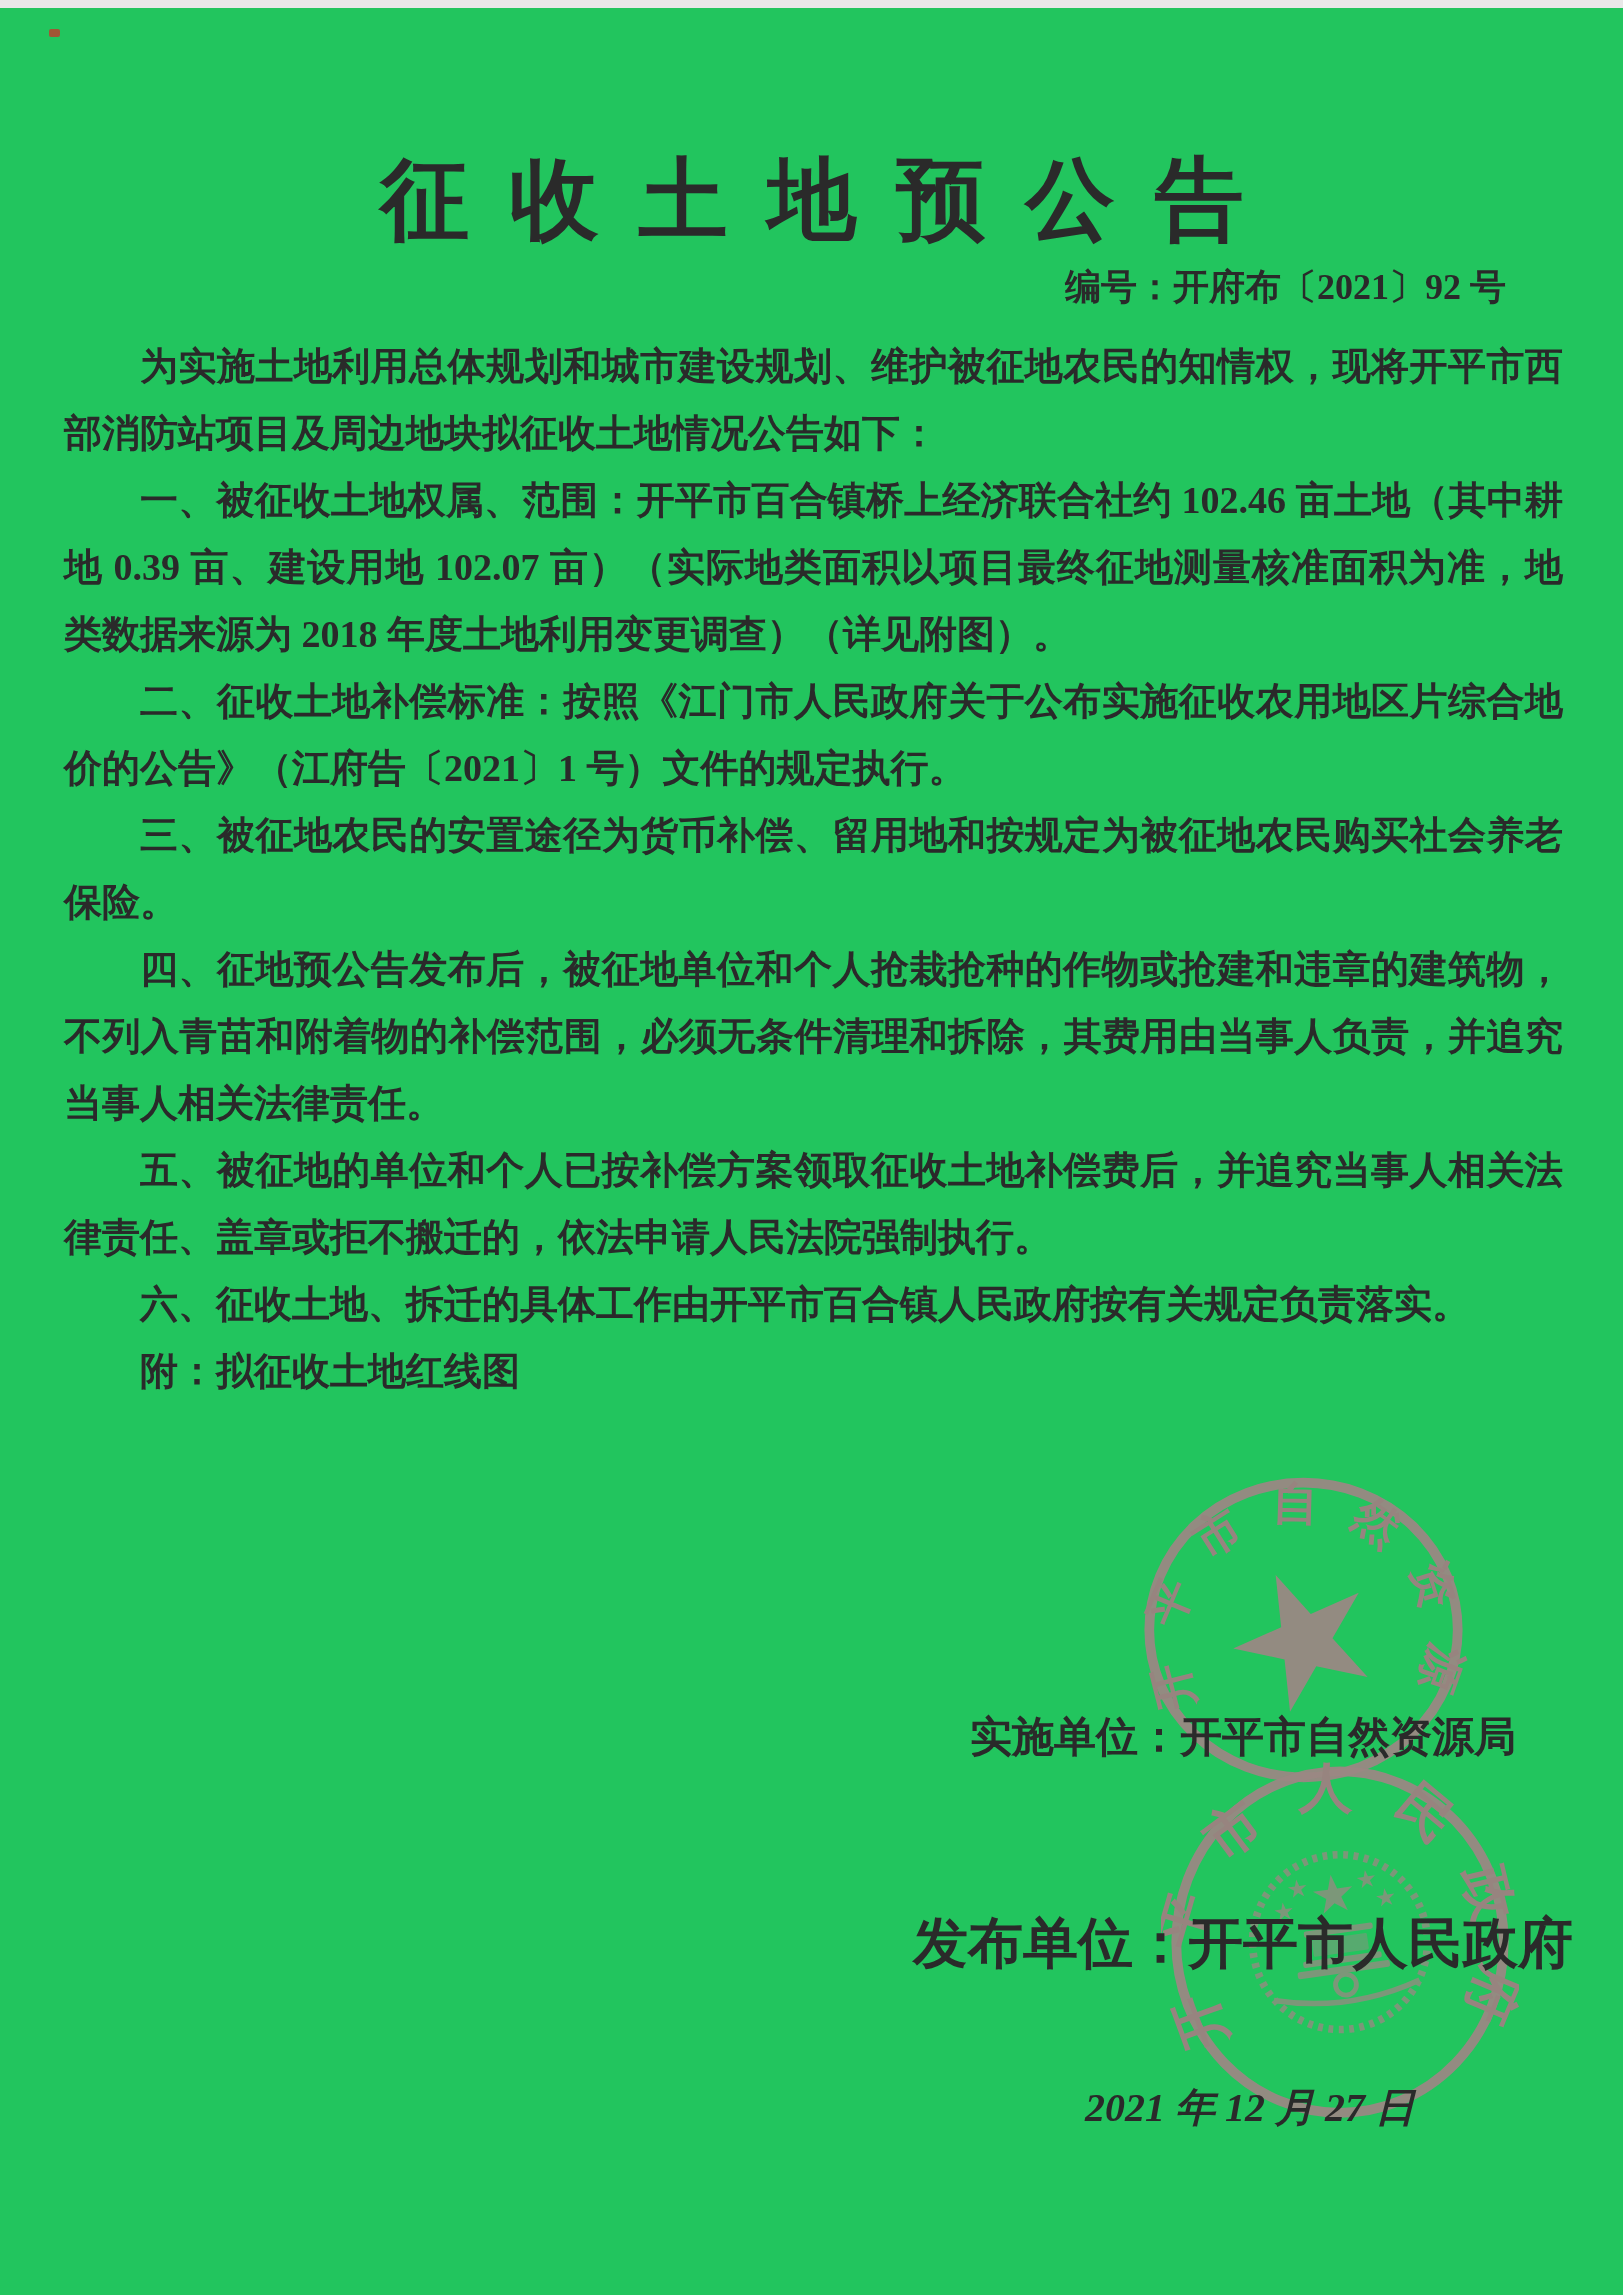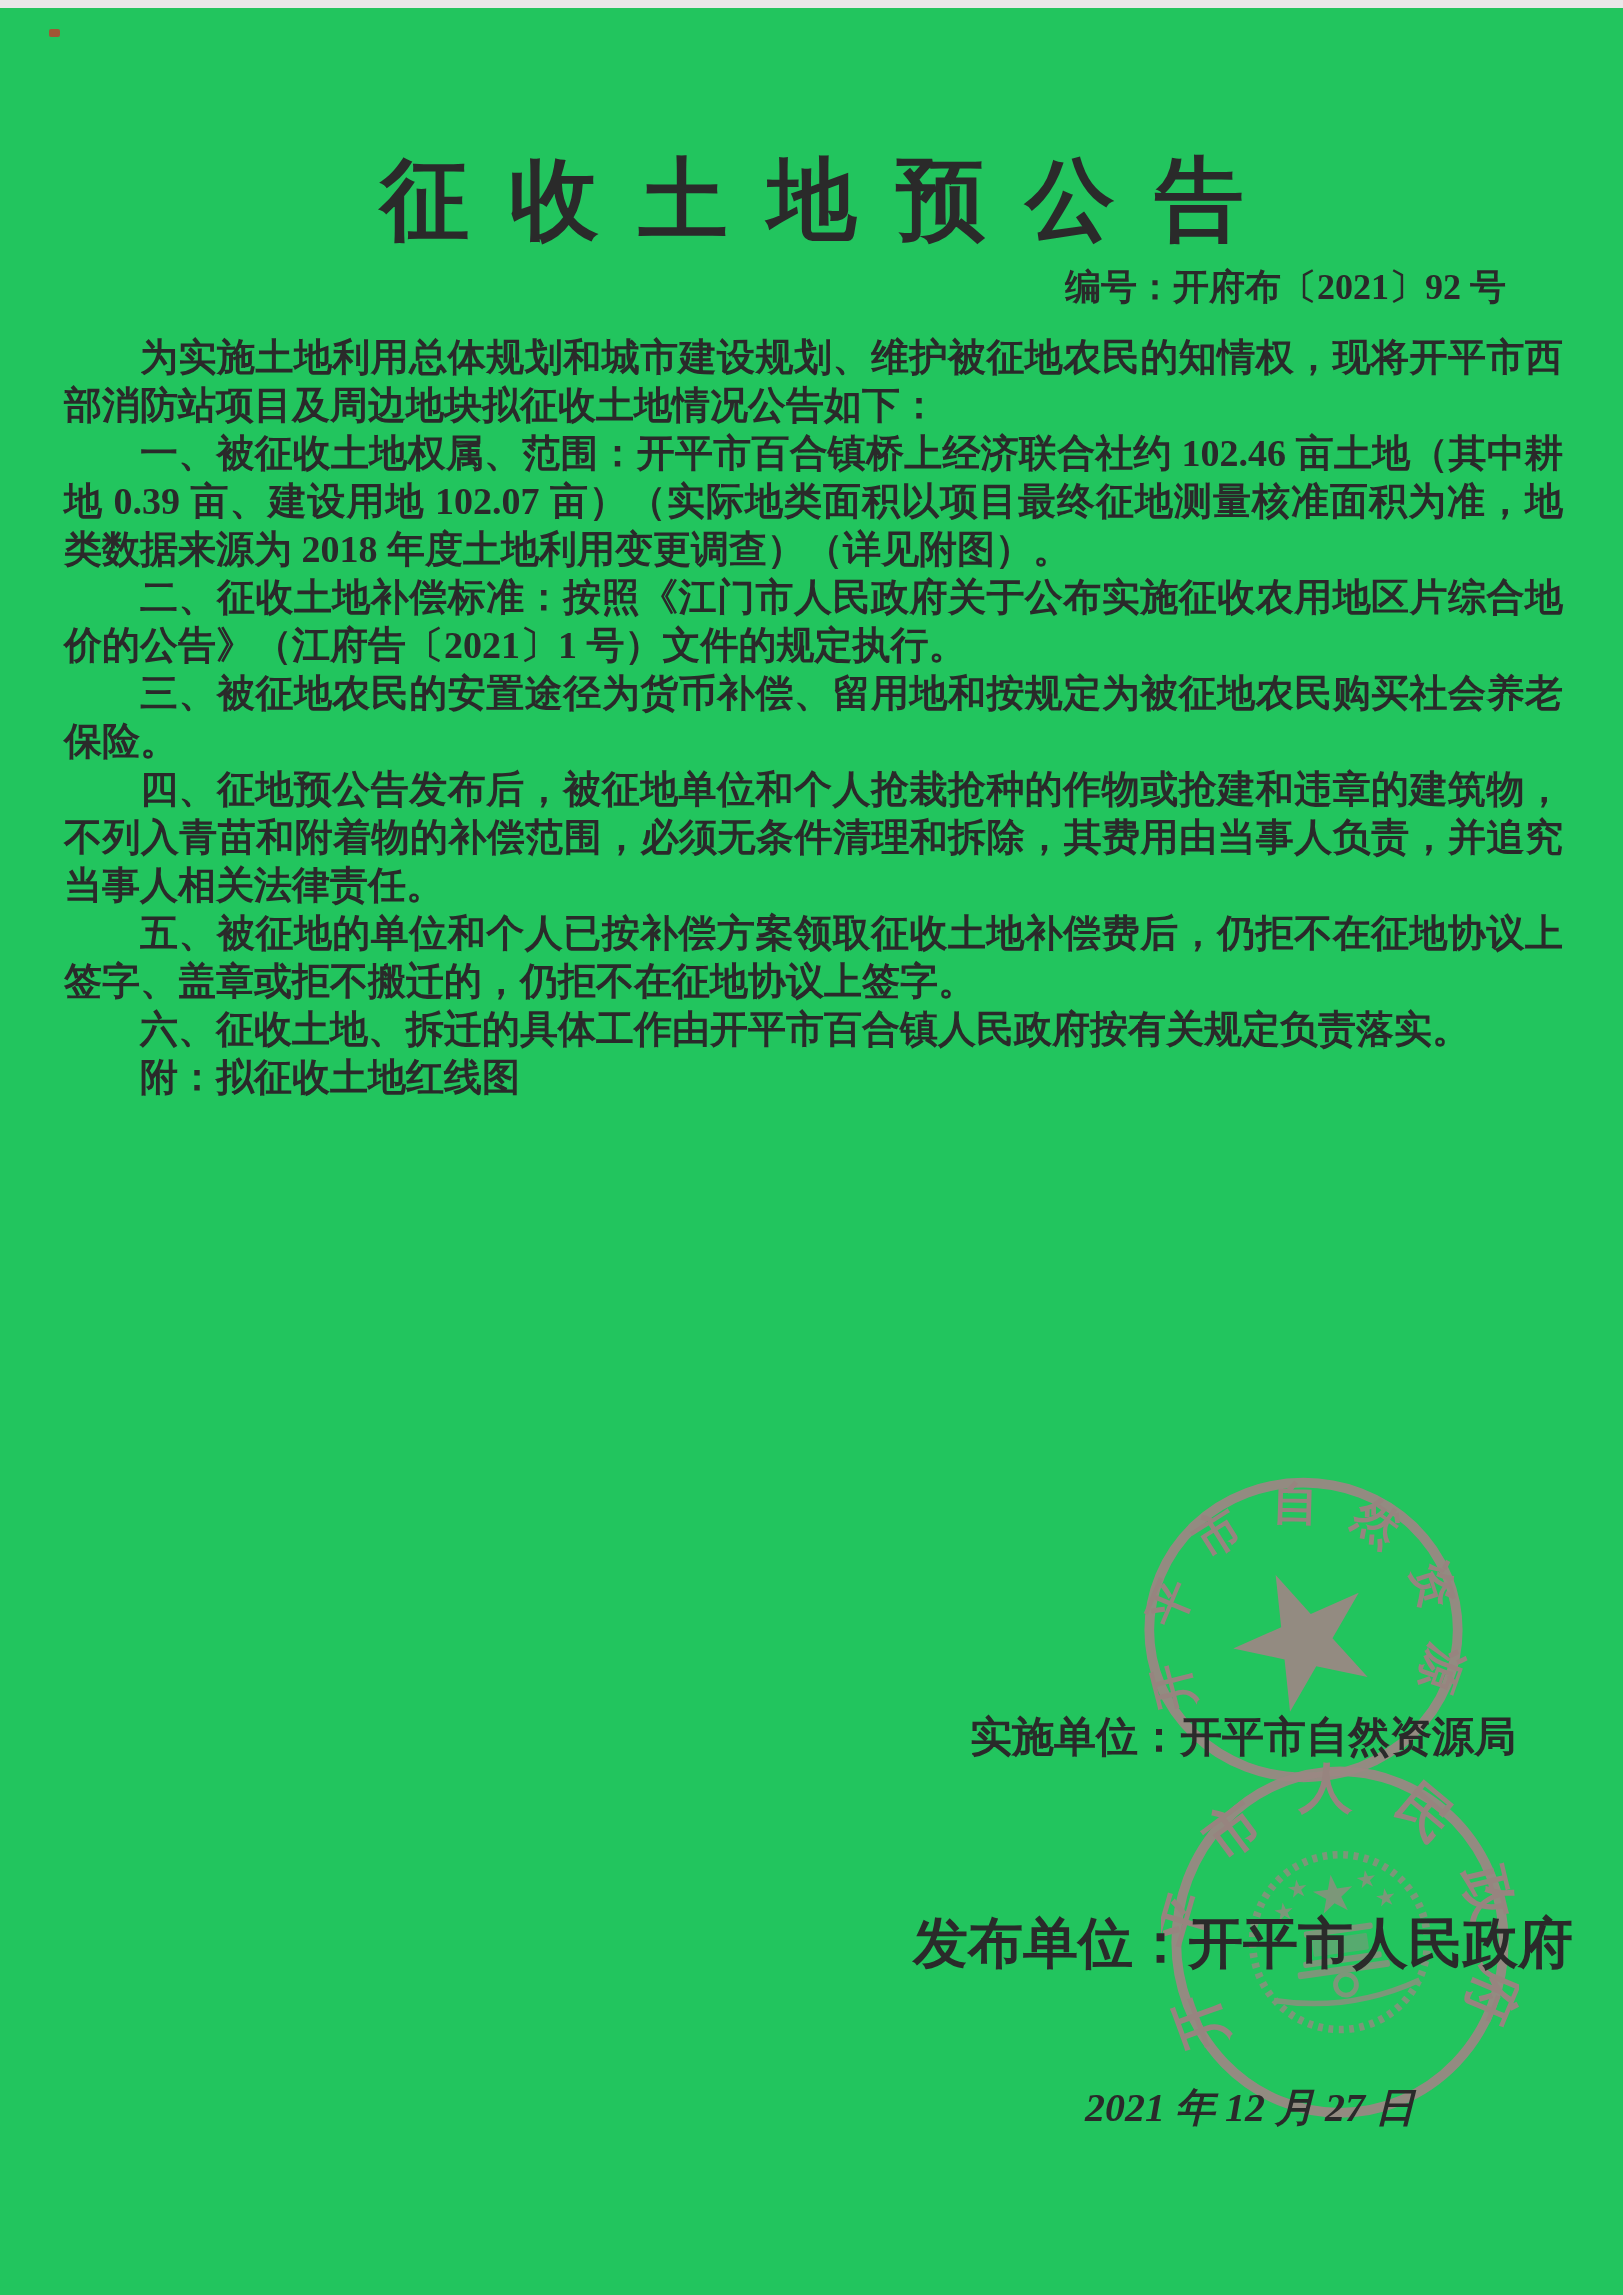--- a/index.html
+++ b/index.html
@@ -29,21 +29,21 @@
   .doc-number{
     margin-top:9.7px;
     text-align:right;
     padding-right:118px;
     font-size:36px;
     position:relative;z-index:2;
   }
   .content{
     margin:21px 61px 0 64px;
     font-size:38px;
-    line-height:48px;
+    line-height:67px;
     text-align:justify;
     position:relative;z-index:2;
   }
   .content p{margin:0;text-indent:2em;}
   .signoff-implement{
     position:absolute;top:1701px;right:108px;
     font-size:42px;z-index:2;white-space:nowrap;
   }
   .signoff-issue{
     position:absolute;top:1899px;right:51px;
@@ -67,21 +67,21 @@
   <div class="title">征收土地预公告</div>
 
   <div class="doc-number">编号：开府布〔2021〕92 号</div>
 
   <div class="content">
     <p>为实施土地利用总体规划和城市建设规划、维护被征地农民的知情权，现将开平市西部消防站项目及周边地块拟征收土地情况公告如下：</p>
     <p>一、被征收土地权属、范围：开平市百合镇桥上经济联合社约 102.46 亩土地（其中耕地 0.39 亩、建设用地 102.07 亩）（实际地类面积以项目最终征地测量核准面积为准，地类数据来源为 2018 年度土地利用变更调查）（详见附图）。</p>
     <p>二、征收土地补偿标准：按照《江门市人民政府关于公布实施征收农用地区片综合地价的公告》（江府告〔2021〕1 号）文件的规定执行。</p>
     <p>三、被征地农民的安置途径为货币补偿、留用地和按规定为被征地农民购买社会养老保险。</p>
     <p>四、征地预公告发布后，被征地单位和个人抢栽抢种的作物或抢建和违章的建筑物，不列入青苗和附着物的补偿范围，必须无条件清理和拆除，其费用由当事人负责，并追究当事人相关法律责任。</p>
-    <p>五、被征地的单位和个人已按补偿方案领取征收土地补偿费后，仍拒不在征地协议上签字、盖章或拒不搬迁的，仍拒不在征地协议上签字。</p>
+    <p>五、被征地的单位和个人已按补偿方案领取征收土地补偿费后，并追究当事人相关法律责任、盖章或拒不搬迁的，依法申请人民法院强制执行。</p>
     <p>六、征收土地、拆迁的具体工作由开平市百合镇人民政府按有关规定负责落实。</p>
     <p>附：拟征收土地红线图</p>
   </div>
 
   <svg class="seal seal1" width="339" height="328" viewBox="0 0 488 472">
     <ellipse cx="244" cy="236" rx="222" ry="212" fill="none" stroke="#9a8883" stroke-width="14" opacity="0.95"></ellipse>
     <g transform="rotate(-8 244 236)">
       <path id="arc-seal1" d="M 88 332 A 178 172 0 1 1 400 332" fill="none"></path>
       <text font-size="66" letter-spacing="42" fill="#97847f" font-family="Liberation Serif, DejaVu Serif, serif" font-weight="700">
         <textPath href="#arc-seal1" startOffset="2%">开平市自然资源局</textPath>

